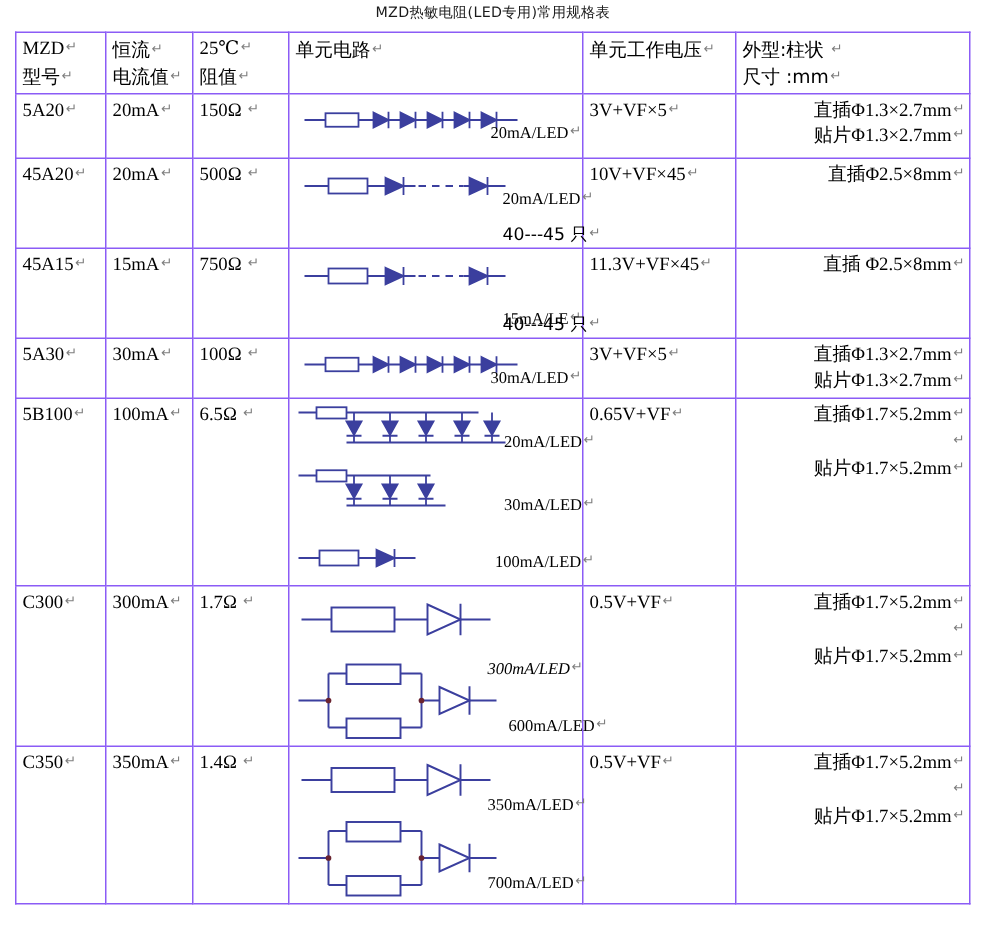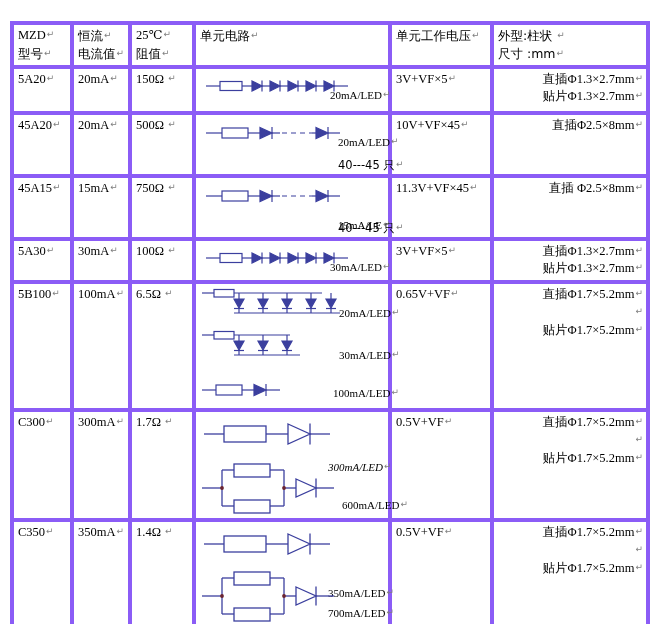--- a/index.html
+++ b/index.html
@@ -34,21 +34,21 @@
   }
   table.spec {
     position: absolute;
     left: 10px;
     top: 21px;
     width: 636px;
     border-collapse: collapse;
     table-layout: fixed;
   }
   table.spec td {
-    border: 4px solid #8b5cf6;
+    border: 1px solid #8b5cf6;
     vertical-align: top;
     padding: 2px 3px 2px 4px;
     font-size: 12.5px;
     line-height: 1.42;
     font-family: "Liberation Serif", "DejaVu Serif", serif;
   }
   .cn {
     font-family: "DejaVu Sans", "Liberation Sans", sans-serif;
     font-size: 12.5px;
   }
@@ -78,20 +78,21 @@
     white-space: nowrap;
   }
   .pkgline { white-space: nowrap; text-align: right; }
   .volt { white-space: nowrap; }
 </style>
 </head>
 <body>
 
 <div id="page-root">
 
+  <div class="doc-title">MZD热敏电阻(LED专用)常用规格表</div>
 
   <table class="spec">
     <colgroup>
       <col class="c-model">
         <col class="c-current">
         <col class="c-res">
       <col class="c-circuit">
         <col class="c-volt">
         <col class="c-pkg">
     </colgroup>
@@ -431,21 +432,21 @@
             <svg class="circ-svg" style="position:absolute;left:0;top:4px;" width="190" height="36" viewBox="0 0 190 36">
               <g stroke="#3b3f9e" stroke-width="1.3" fill="none">
                 <line x1="4" y1="16" x2="24" y2="16"></line>
                 <rect x="24" y="8" width="42" height="16" fill="#fff"></rect>
                 <line x1="66" y1="16" x2="88" y2="16"></line>
                 <polygon points="88,6 110,16 88,26" fill="#fff"></polygon>
                 <line x1="110" y1="5.5" x2="110" y2="26.5"></line>
                 <line x1="110" y1="16" x2="130" y2="16"></line>
               </g>
             </svg>
-            <span class="lbl-abs" style="left:128px; top:30px;margin-top:32px;"><span>350mA/LED</span><span class="pilcrow">↵</span></span>
+            <span class="lbl-abs" style="left:128px; top:30px;"><span>350mA/LED</span><span class="pilcrow">↵</span></span>
 
             <svg class="circ-svg" style="position:absolute;left:0;top:46px;" width="190" height="52" viewBox="0 0 190 52">
               <g stroke="#3b3f9e" stroke-width="1.3" fill="none">
                 <line x1="2" y1="26" x2="22" y2="26"></line>
                 <line x1="22" y1="8" x2="22" y2="44"></line>
                 <line x1="22" y1="8" x2="34" y2="8"></line>
                 <rect x="34" y="2" width="36" height="13" fill="#fff"></rect>
                 <line x1="70" y1="8" x2="84" y2="8"></line>
                 <line x1="22" y1="44" x2="34" y2="44"></line>
                 <rect x="34" y="38" width="36" height="13" fill="#fff"></rect>

